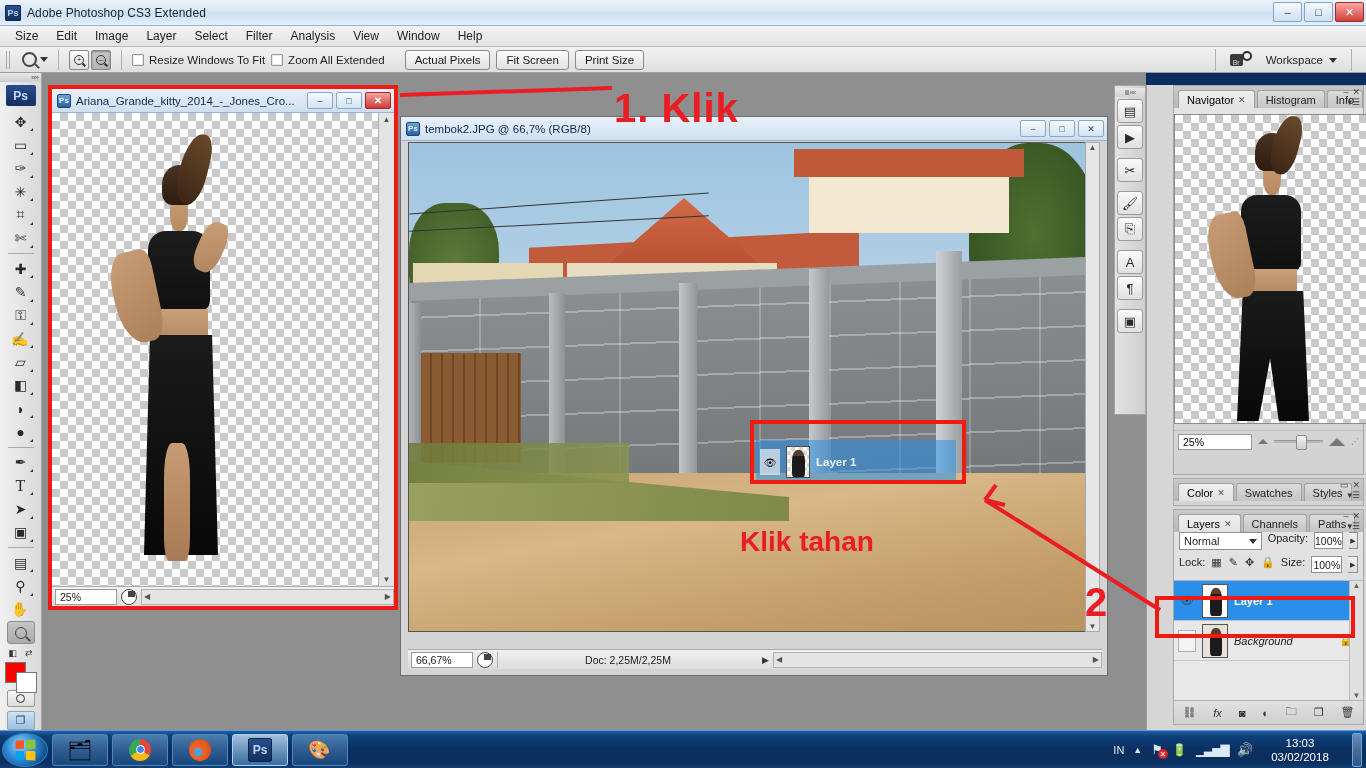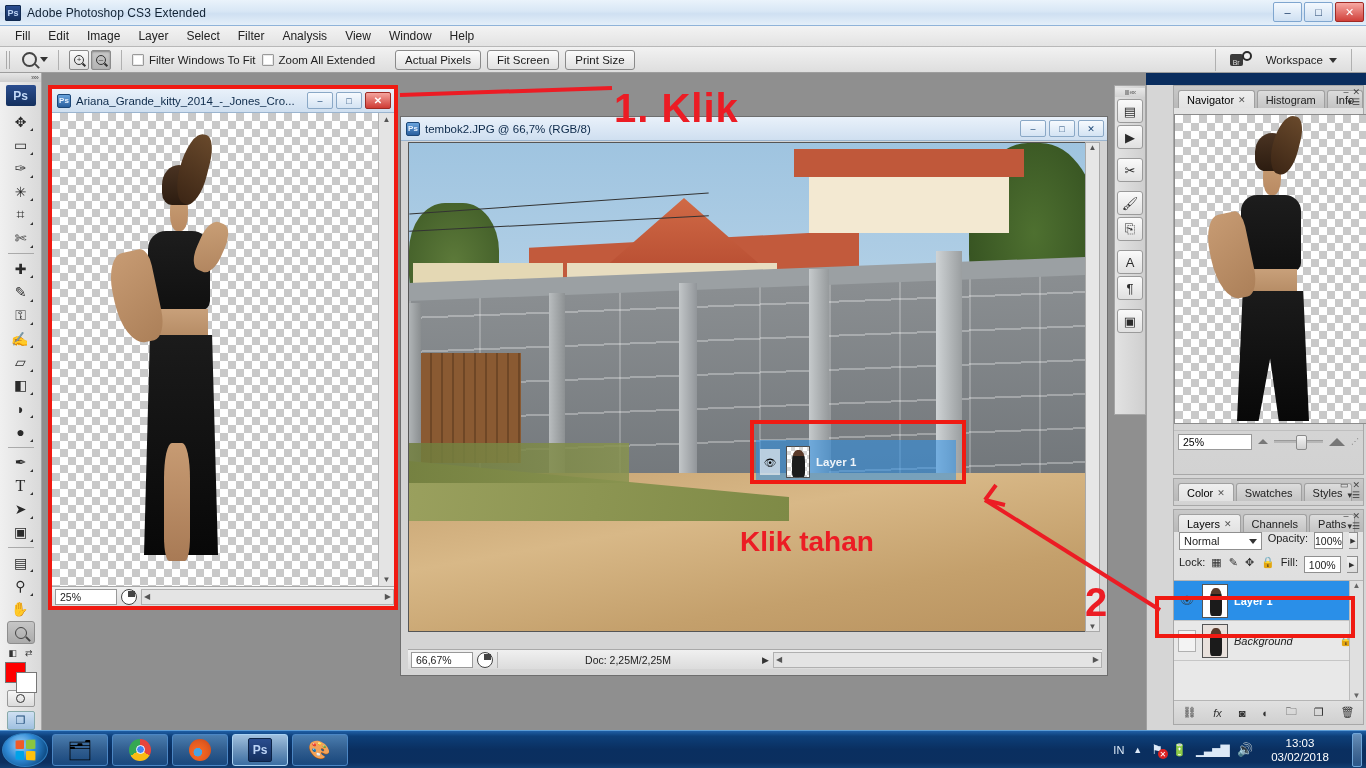--- a/index.html
+++ b/index.html
@@ -251,21 +251,21 @@
     <div class="ps-badge">Ps</div>
     <div class="title-text">Adobe Photoshop CS3 Extended</div>
     <div class="winbtns">
       <div class="winbtn">–</div>
       <div class="winbtn">□</div>
       <div class="winbtn close">✕</div>
     </div>
   </div>
 
   <div class="menubar">
-    <div class="menu-item">Fill</div>
+    <div class="menu-item">Size</div>
     <div class="menu-item">Edit</div>
     <div class="menu-item">Image</div>
     <div class="menu-item">Layer</div>
     <div class="menu-item">Select</div>
     <div class="menu-item">Filter</div>
     <div class="menu-item">Analysis</div>
     <div class="menu-item">View</div>
     <div class="menu-item">Window</div>
     <div class="menu-item">Help</div>
   </div>
@@ -281,21 +281,21 @@
       <div class="zbtn">
         <div class="mg">+</div>
       </div>
       <div class="zbtn active">
         <div class="mg">–</div>
       </div>
     </div>
     <div class="ob-sep"></div>
     <label class="ob-check">
       <span class="cbox"></span>
-      <span>Filter Windows To Fit</span>
+      <span>Resize Windows To Fit</span>
     </label>
     <label class="ob-check">
       <span class="cbox"></span>
       <span>Zoom All Extended</span>
     </label>
     <div style="width:8px"></div>
     <div class="ob-btn">Actual Pixels</div>
     <div class="ob-btn">Fit Screen</div>
     <div class="ob-btn">Print Size</div>
 
@@ -589,21 +589,21 @@
       </div>
 
       <div class="layers-row">
         <span>Lock:</span>
         <div class="lock-icons">
           <span>▦</span>
           <span>✎</span>
           <span>✥</span>
           <span>🔒</span>
         </div>
-        <span style="margin-left:auto;">Fill:</span>
+        <span style="margin-left:auto;">Size:</span>
         <div class="numfield">100%</div>
         <div class="spin">▶</div>
       </div>
 
       <div class="layer-list">
         <div class="layer-item selected">
           <span class="eye">👁</span>
           <div class="lthumb checker" style="background-size:7px 7px;">
             <div style="position:absolute;left:7px;top:3px;width:12px;height:28px;background:linear-gradient(180deg,#5a3a2a 0 20%,#1b1b1b 20% 100%);border-radius:40% 40% 18% 18%;"></div>
           </div>

